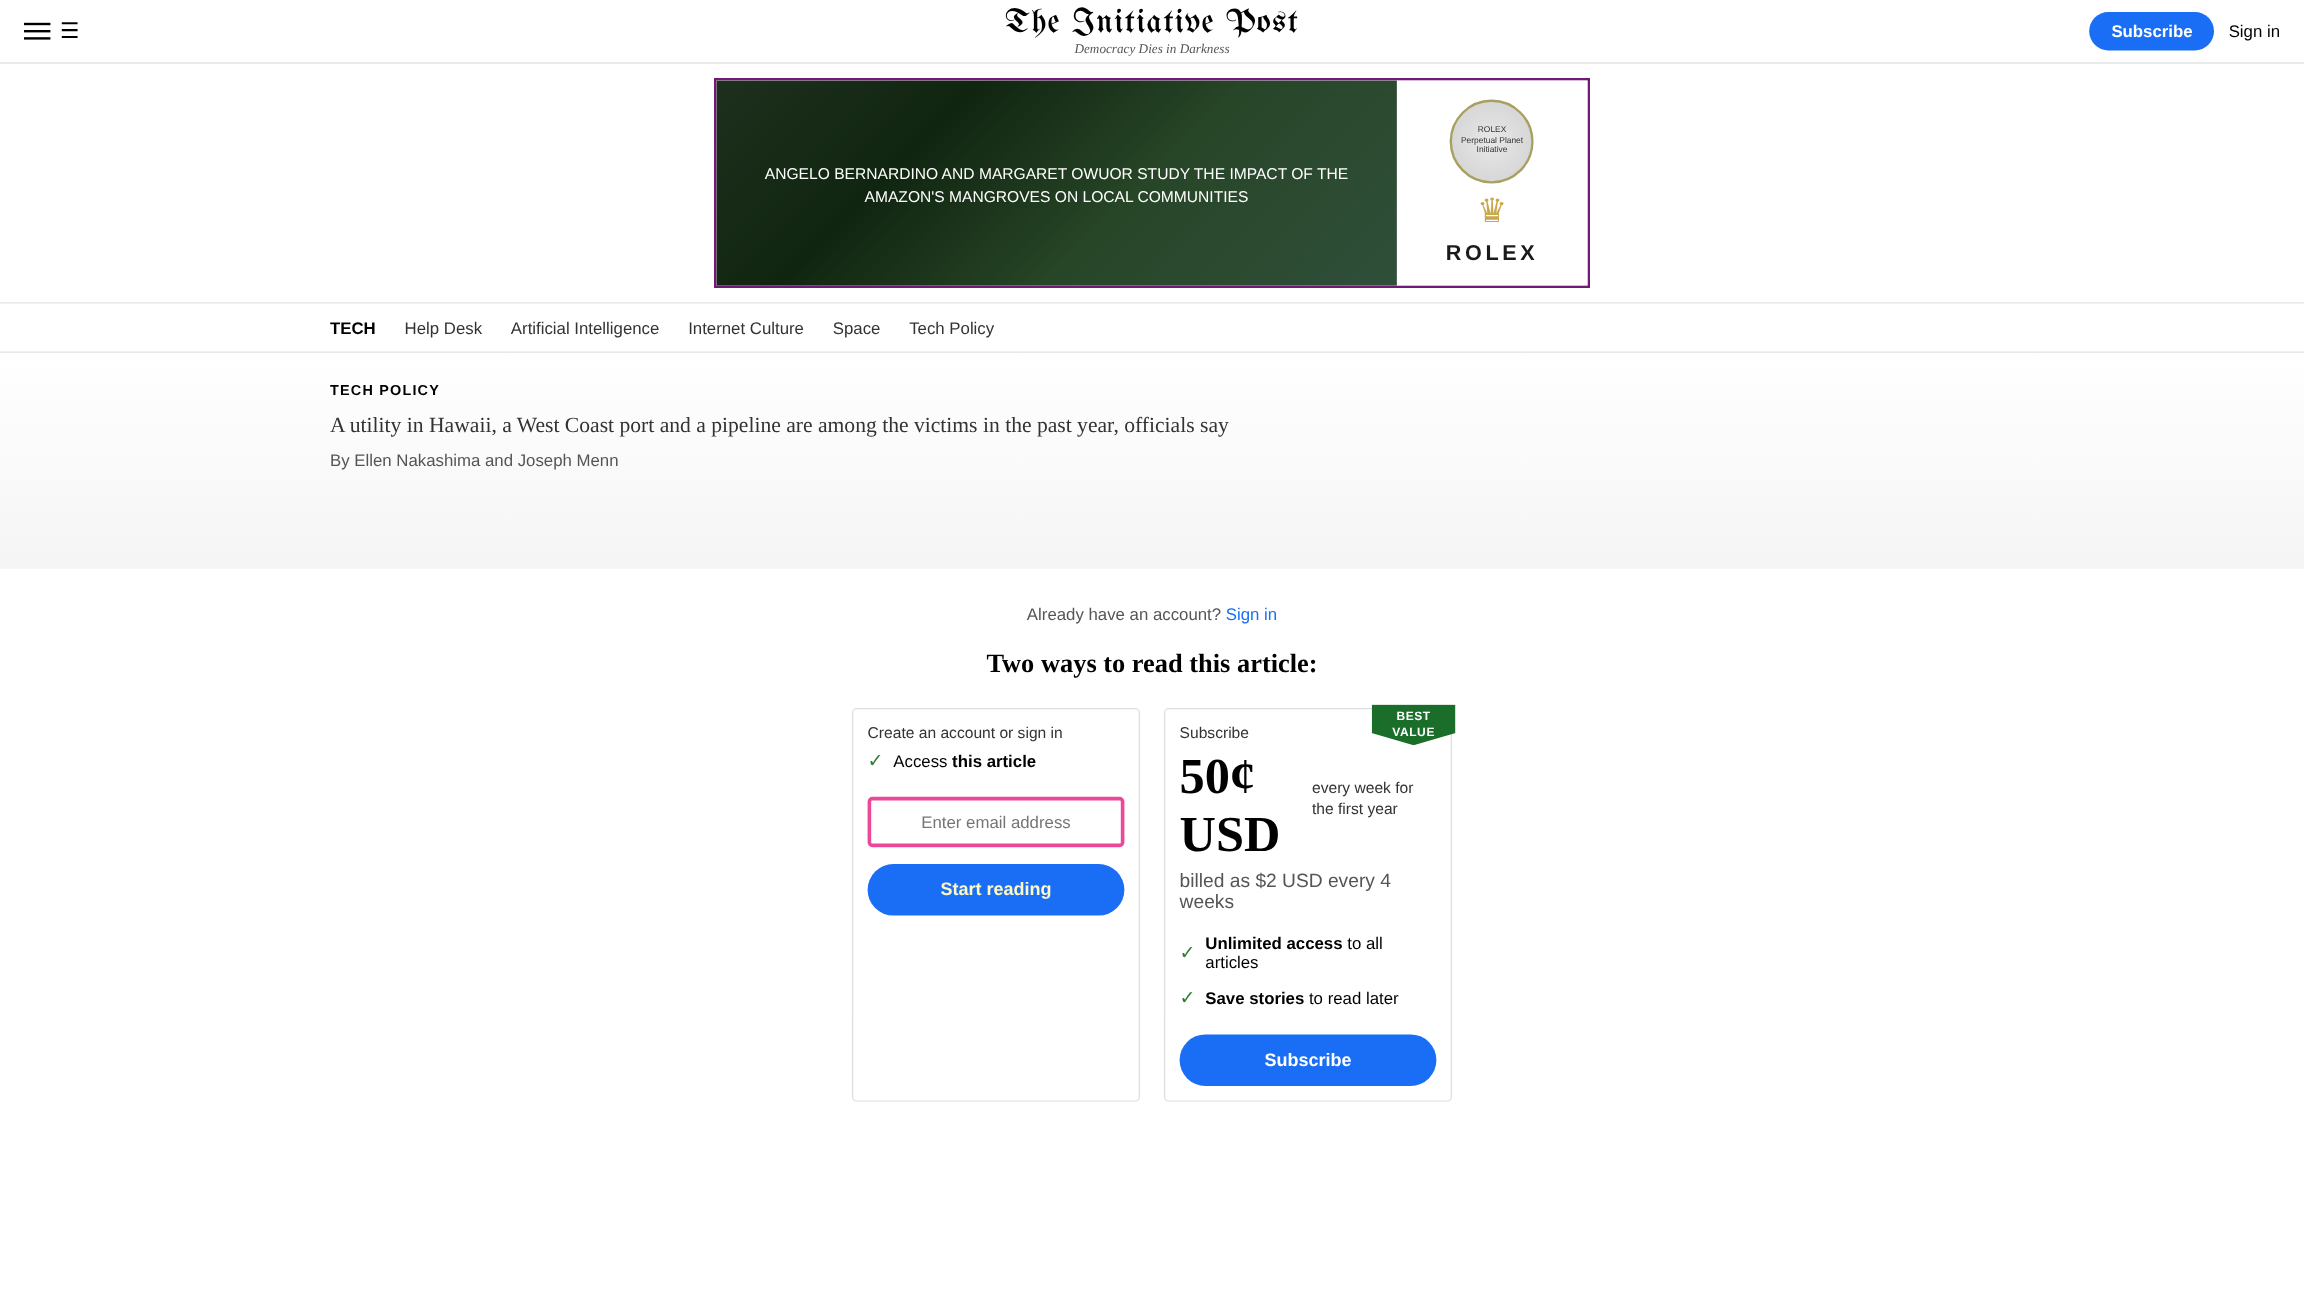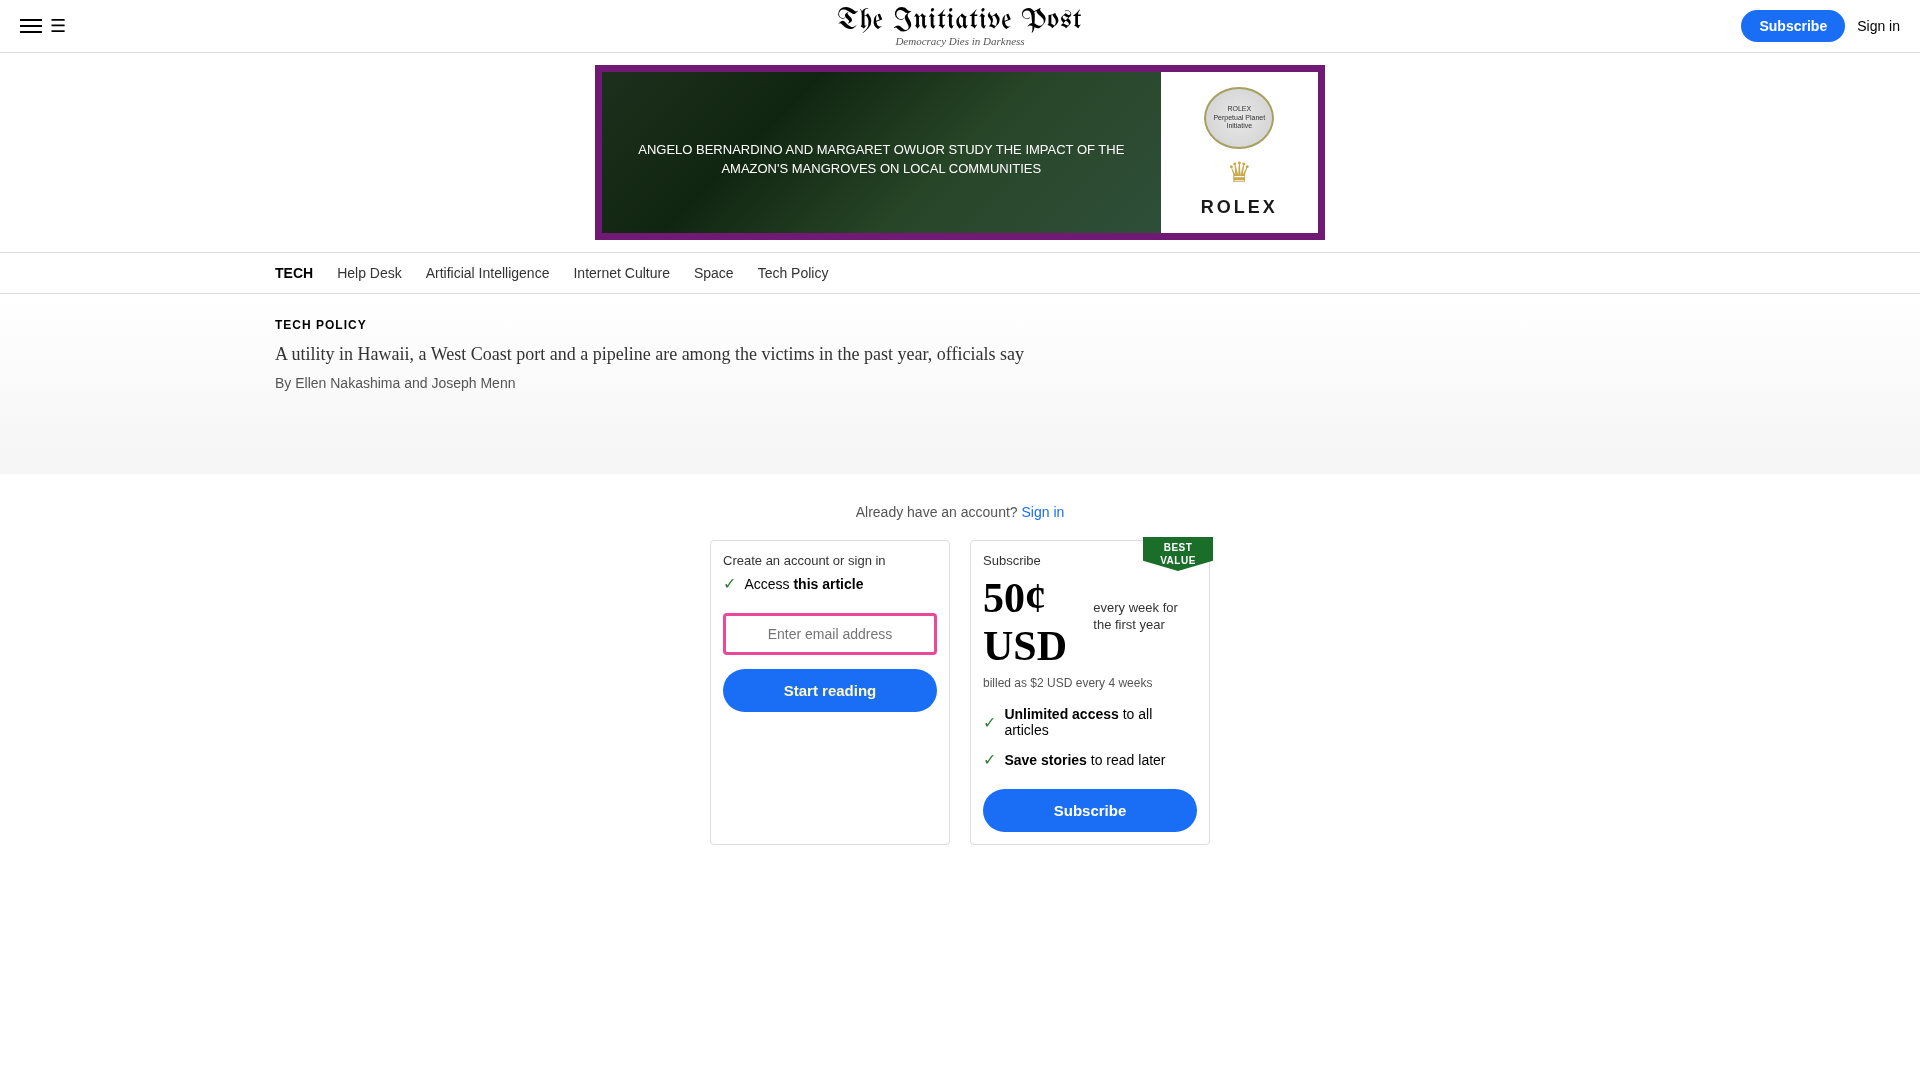--- a/index.html
+++ b/index.html
@@ -82,21 +82,21 @@
     .ad-banner {
       display: flex;
       justify-content: center;
       padding: 12px 0;
       border-bottom: 1px solid #ddd;
       background: #fff;
     }
     .ad-container {
       width: 730px;
       height: 175px;
-      border: 7px solid #701a75;
+      border: 2px solid #701a75;
       display: flex;
       overflow: hidden;
     }
     .ad-image-section {
       width: 570px;
       height: 175px;
       background: linear-gradient(135deg, #2d4a2d 0%, #1a3a1a 30%, #3d6b3d 60%, #4a7a5a 100%);
       position: relative;
       display: flex;
       align-items: center;
@@ -278,21 +278,21 @@
       font-family: Georgia, serif;
       font-weight: 700;
     }
     .price-details {
       font-size: 13px;
       font-family: Arial, sans-serif;
       color: #333;
       line-height: 1.3;
     }
     .price-sub {
-      font-size: 12px;
+      font-size: 16px;
       color: #555;
       font-family: Arial, sans-serif;
       margin-bottom: 16px;
     }
     .feature-list {
       list-style: none;
       margin-bottom: 20px;
     }
     .feature-item {
       display: flex;
@@ -412,20 +412,21 @@
   <div class="article-section-label">TECH POLICY</div>
   <p class="article-subtitle">A utility in Hawaii, a West Coast port and a pipeline are among the victims in the past year, officials say</p>
   <p class="article-byline">By Ellen Nakashima and Joseph Menn</p>
 </div>
 
 <div class="paywall-section">
   <div class="already-account">
     <span>Already have an account?</span>
     <a href="#">Sign in</a>
   </div>
+  <div class="two-ways-title">Two ways to read this article:</div>
 
   <div class="cards-container">
 
     <div class="card">
       <div class="card-label">Create an account or sign in</div>
       <ul class="feature-list">
         <li class="feature-item">
           <span class="check-icon">✓</span>
           <span>Access <strong>this article</strong></span>
         </li>

